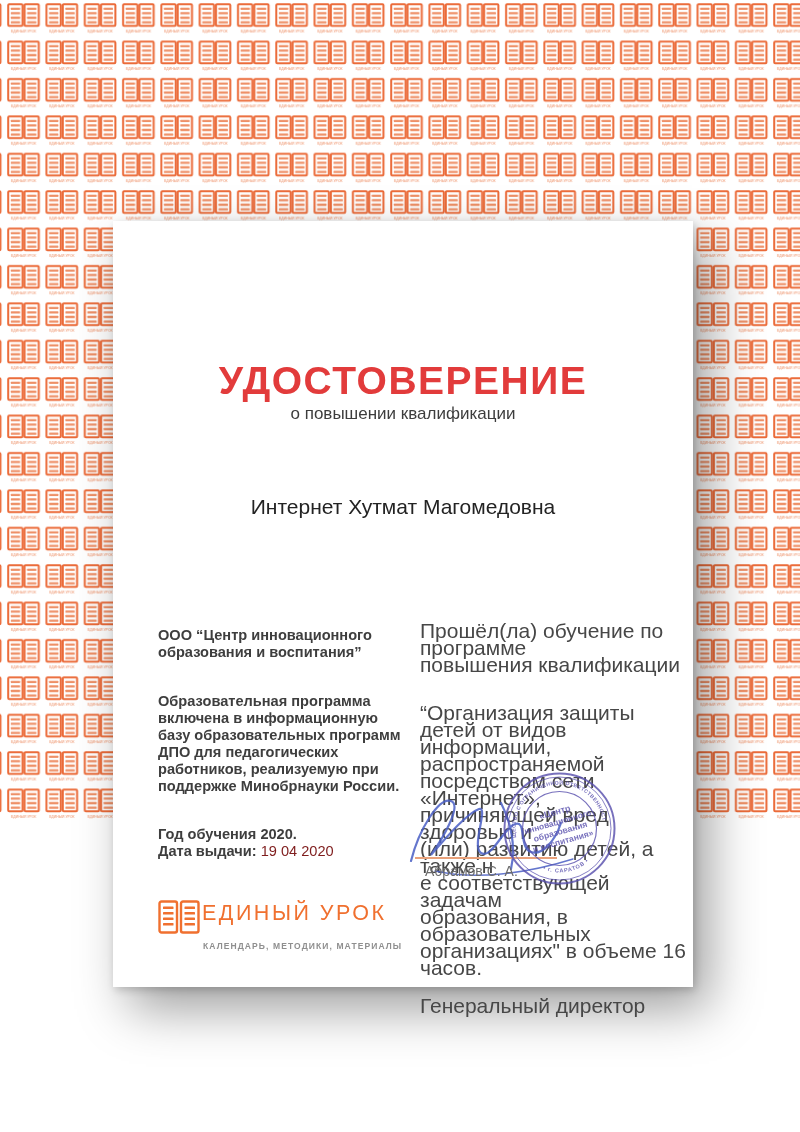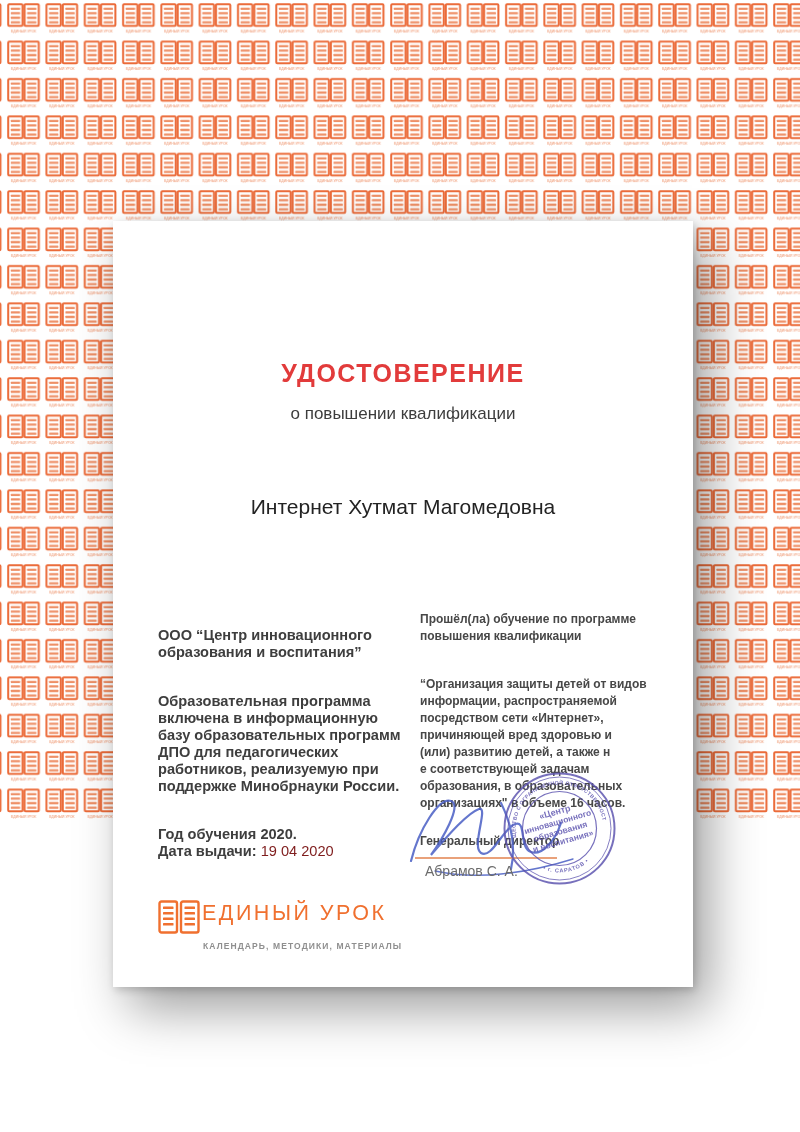--- a/index.html
+++ b/index.html
@@ -12,21 +12,21 @@
   .bg-pattern { position: absolute; left: 0; top: 0; }
 
   .card {
     position: absolute; left: 113px; top: 221px; width: 580px; height: 766px;
     background: #ffffff;
     box-shadow: 2px 3px 8px rgba(0,0,0,.18), 16px 22px 48px rgba(0,0,0,.38);
   }
 
   .title {
     position: absolute; top: 139px; left: 0; right: 0; text-align: center;
-    font-size: 25px; font-weight: bold; letter-spacing: 1.5px; color: #e23b3b;
+    font-size: 39px; font-weight: bold; letter-spacing: 1.5px; color: #e23b3b;
     line-height: 1.1;
   }
   .subtitle {
     position: absolute; top: 183px; left: 0; right: 0; text-align: center;
     font-size: 17px; color: #3d3d3d;
   }
   .name {
     position: absolute; top: 274px; left: 0; right: 0; text-align: center;
     font-size: 21px; color: #232323;
   }
@@ -36,22 +36,22 @@
   .col-left {
     left: 45px; top: 389px; width: 262px;
     font-size: 14.6px; line-height: 17px; font-weight: bold; color: #3e3e3e;
   }
   .col-left .p1 { margin-bottom: 15px; }
   .col-left .p2 { margin-bottom: 14px; }
   .col-left .line { display: block; }
   .col-left .date-value { font-weight: normal; color: #7f1d1d; }
 
   .col-right {
-    left: 307px; top: 373px; width: 268px;
-    font-size: 12px; line-height: 17px; font-weight: bold; color: #474747;
+    left: 307px; top: 384px; width: 268px;
+    font-size: 21px; line-height: 17px; font-weight: normal; color: #474747;
   }
   .col-right .p1 { margin-bottom: 14px; }
   .col-right .p2 { margin-bottom: 4px; }
 
   .signature-svg { position: absolute; left: 292px; top: 562px; }
   .sign-line {
     position: absolute; left: 302px; top: 636px; width: 142px; height: 2px;
     background: #e9a17a;
   }
   .director-name {

